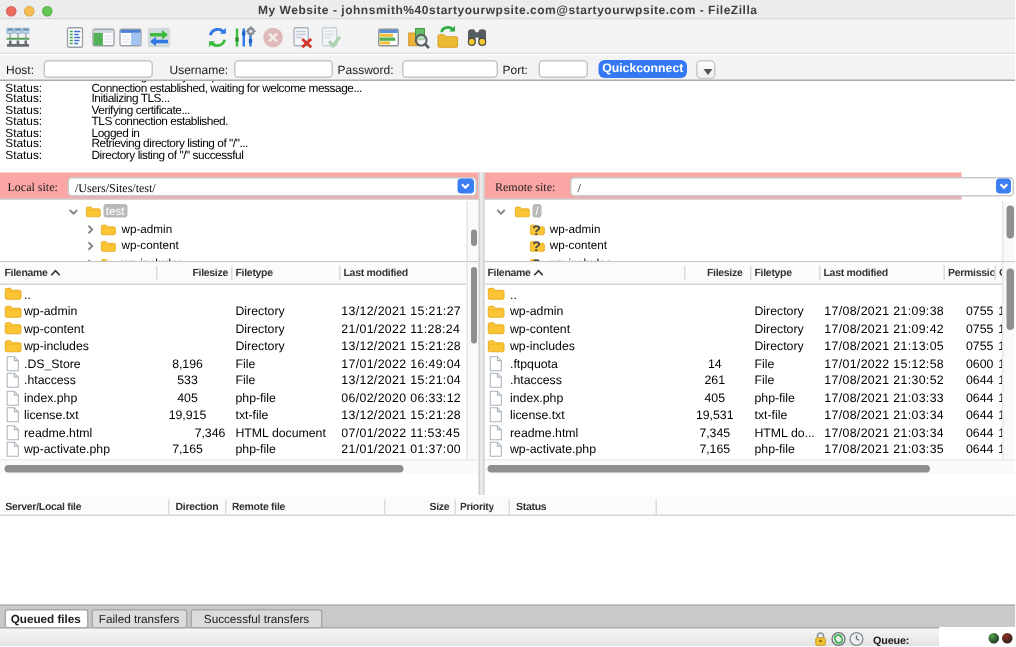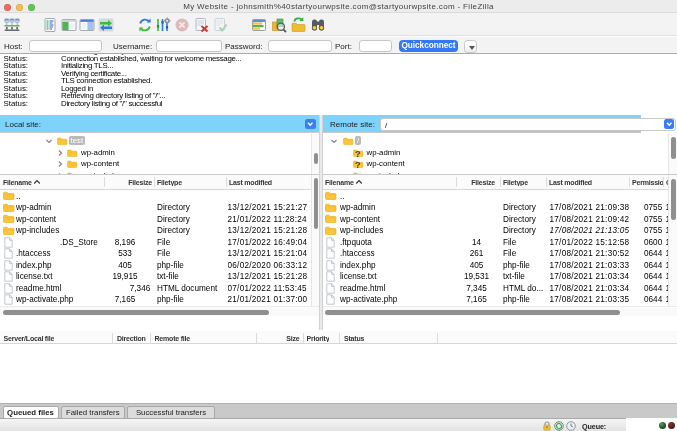--- a/index.html
+++ b/index.html
@@ -5,21 +5,21 @@
   html,body{margin:0;padding:0;background:#fff;}
   *{box-sizing:border-box;}
   #win{position:relative;width:677px;height:431px;overflow:hidden;
        font-family:"Liberation Sans",sans-serif;background:#fff;color:#000;}
   .abs{position:absolute;}
 
   
   #titlebar{left:0;top:0;width:677px;height:13px;background:#ececec;border-bottom:1px solid #dadada;}
   .tl{position:absolute;top:3.5px;width:7px;height:7px;border-radius:50%;}
   #title{position:absolute;left:0;right:0;top:2px;text-align:center;
-         font-size:8px;font-weight:normal;color:#3f3f3f;letter-spacing:0.35px;}
+         font-size:8px;font-weight:bold;color:#3f3f3f;letter-spacing:0.35px;}
 
   
   #toolbar{left:0;top:13px;width:677px;height:23px;background:#f3f3f3;border-bottom:1px solid #e0e0e0;}
   .tbicon{position:absolute;top:4px;width:16px;height:16px;}
   .tbicon svg{display:block;width:16px;height:16px;}
 
   
   #quickbar{left:0;top:37px;width:677px;height:17px;background:#f3f3f3;border-bottom:1px solid #ababab;}
   .qlabel{position:absolute;top:4.5px;font-size:8px;color:#1c1c1c;}
   .qinput{position:absolute;top:3px;height:11.5px;background:#fff;border:1px solid #c6c6c6;border-radius:3px;
@@ -31,21 +31,21 @@
   #qc-drop:after{content:"";position:absolute;left:3.5px;top:5px;border-left:3px solid transparent;
            border-right:3px solid transparent;border-top:4px solid #555;}
 
   
   #log{left:0;top:54px;width:677px;height:61px;background:#fff;overflow:hidden;}
   .logline{position:absolute;left:0;width:677px;height:8px;line-height:8px;font-size:7.9px;color:#000;white-space:nowrap;}
   .logline .ll{position:absolute;left:3.5px;}
   .logline .lm{position:absolute;left:61px;letter-spacing:-0.3px;}
 
   
-  #sitebars{left:0;top:115px;width:641px;height:18px;background:#7dd3fc;border-bottom:1px solid #c9c9c9;}
+  #sitebars{left:0;top:115px;width:641px;height:18px;background:#fca5a5;border-bottom:1px solid #c9c9c9;font-family:Liberation Serif, serif;}
   .sitelabel{position:absolute;top:5px;font-size:8px;color:#1c1c1c;}
   .sitecombo{position:absolute;top:2.5px;height:13px;background:#fff;border:1px solid #c9c9c9;border-radius:3px;
              font-size:8px;padding:2px 14px 0 4px;color:#000;white-space:nowrap;overflow:hidden;}
   .combobtn{position:absolute;top:4px;width:10.5px;height:10px;background:#3a7ef2;border-radius:2.5px;}
   .combobtn svg{display:block;width:10.5px;height:10px;}
 
   
   #trees{left:0;top:134px;width:677px;height:41px;background:#fff;border-bottom:1px solid #c9c9c9;overflow:hidden;}
   .treerow{position:absolute;height:11px;font-size:7.8px;white-space:nowrap;}
   .treerow .lbl{position:absolute;top:0.5px;padding:0 2px;border-radius:2px;}
@@ -316,20 +316,21 @@
         <span class="ll">Status:</span>
         <span class="lm">Retrieving directory listing of "/"...</span>
       </div>
       <div class="logline" style="top: 45.58px;">
         <span class="ll">Status:</span>
         <span class="lm">Directory listing of "/" successful</span>
       </div>
     </div>
   <div class="abs" id="sitebars">
       <span class="sitelabel" style="left: 5px;">Local site:</span>
+      <div class="sitecombo" style="left: 45px; width: 273px;">/Users/Sites/test/</div>
       <div class="combobtn" style="left: 305px;">
         <svg viewBox="0 0 10.5 10">
           <path d="M3,3.8 L5.25,6.2 L7.5,3.8" fill="none" stroke="#fff" stroke-width="1.4"></path>
         </svg>
       </div>
       <span class="sitelabel" style="left: 330px;">Remote site:</span>
       <div class="sitecombo" style="left: 380px; width: 296px;">/</div>
       <div class="combobtn" style="left: 663.5px;">
         <svg viewBox="0 0 10.5 10">
           <path d="M3,3.8 L5.25,6.2 L7.5,3.8" fill="none" stroke="#fff" stroke-width="1.4"></path>
@@ -513,21 +514,21 @@
           <span class="cell" style="left: 157px; width: 69px;">Directory</span>
           <span class="cell dt" style="left: 227.5px; width: 83.5px;">13/12/2021 15:21:28</span>
         </div>
         <div class="listrow" style="top: 46.2px; left: 0px; width: 311px;">
           <span class="ficon" style="left: 3px; width: 11px; height: 11px; top: 0.5px;">
             <svg viewBox="0 0 9 11">
               <path d="M0.8,0.8 h4.8 l2.6,2.6 v6.8 h-7.4 z" fill="#fff" stroke="#aab2ba" stroke-width="0.7"></path>
               <path d="M5.6,0.8 v2.6 h2.6" fill="none" stroke="#aab2ba" stroke-width="0.7"></path>
             </svg>
           </span>
-          <span class="cell" style="left: 16px; width: 88px; margin-left: 44px;">.DS_Store</span>
+          <span class="cell" style="left: 16px; width: 88px;">.DS_Store</span>
           <span class="cell cr" style="left: 104px; width: 42px;">8,196</span>
           <span class="cell" style="left: 157px; width: 69px;">File</span>
           <span class="cell dt" style="left: 227.5px; width: 83.5px;">17/01/2022 16:49:04</span>
         </div>
         <div class="listrow" style="top: 57.75px; left: 0px; width: 311px;">
           <span class="ficon" style="left: 3px; width: 11px; height: 11px; top: 0.5px;">
             <svg viewBox="0 0 9 11">
               <path d="M0.8,0.8 h4.8 l2.6,2.6 v6.8 h-7.4 z" fill="#fff" stroke="#aab2ba" stroke-width="0.7"></path>
               <path d="M5.6,0.8 v2.6 h2.6" fill="none" stroke="#aab2ba" stroke-width="0.7"></path>
             </svg>
@@ -624,21 +625,21 @@
         </div>
         <div class="listrow" style="top: 34.65px; left: 0px; width: 346px;">
           <span class="ficon" style="left: 3px; width: 11px; height: 9px; top: 1px;">
             <svg viewBox="0 0 11 9">
               <path d="M0.5,2.2 q0,-1 1,-1 h2.6 l1,1.3 h4.9 q1,0 1,1 v4 q0,1 -1,1 h-8.5 q-1,0 -1,-1 z" fill="#fcc535" stroke="#e3a81c" stroke-width="0.6"></path>
               <path d="M0.8,3.6 h9.9" stroke="#f2b628" stroke-width="0.5"></path>
             </svg>
           </span>
           <span class="cell" style="left: 18px; width: 116px;">wp-includes</span>
           <span class="cell" style="left: 181px; width: 43px;">Directory</span>
-          <span class="cell dt" style="left: 227.5px; width: 79.5px; font-style: italic;">17/08/2021 21:13:05</span>
+          <span class="cell dt" style="left: 227.5px; width: 79.5px;">17/08/2021 21:13:05</span>
           <span class="cell" style="left: 322px; width: 19px;">0755</span>
           <span class="cell" style="left: 343.5px; width: 10.5px;">13</span>
         </div>
         <div class="listrow" style="top: 46.2px; left: 0px; width: 346px;">
           <span class="ficon" style="left: 3px; width: 11px; height: 11px; top: 0.5px;">
             <svg viewBox="0 0 9 11">
               <path d="M0.8,0.8 h4.8 l2.6,2.6 v6.8 h-7.4 z" fill="#fff" stroke="#aab2ba" stroke-width="0.7"></path>
               <path d="M5.6,0.8 v2.6 h2.6" fill="none" stroke="#aab2ba" stroke-width="0.7"></path>
             </svg>
           </span>

